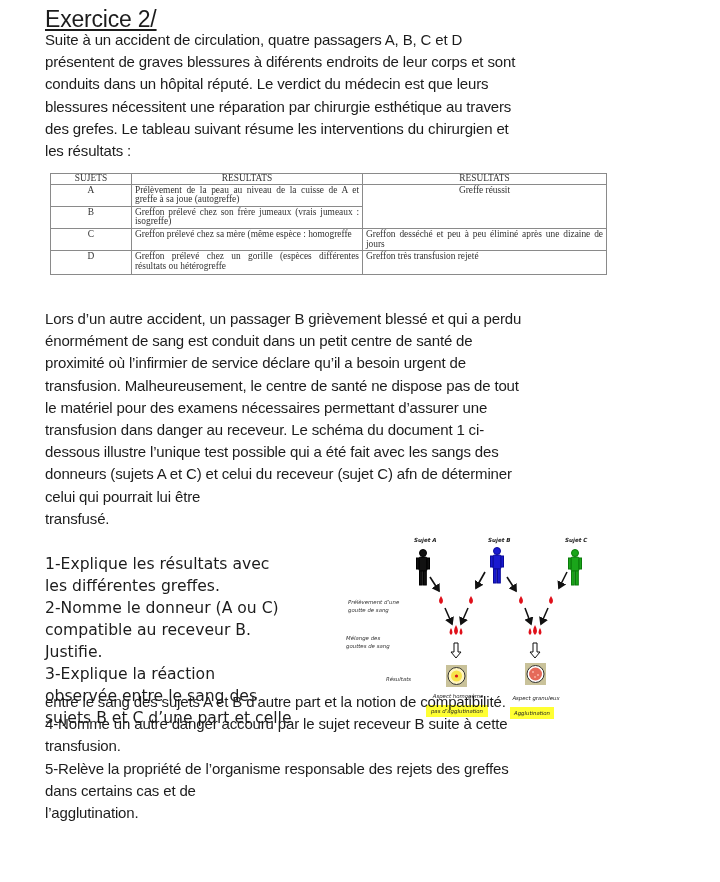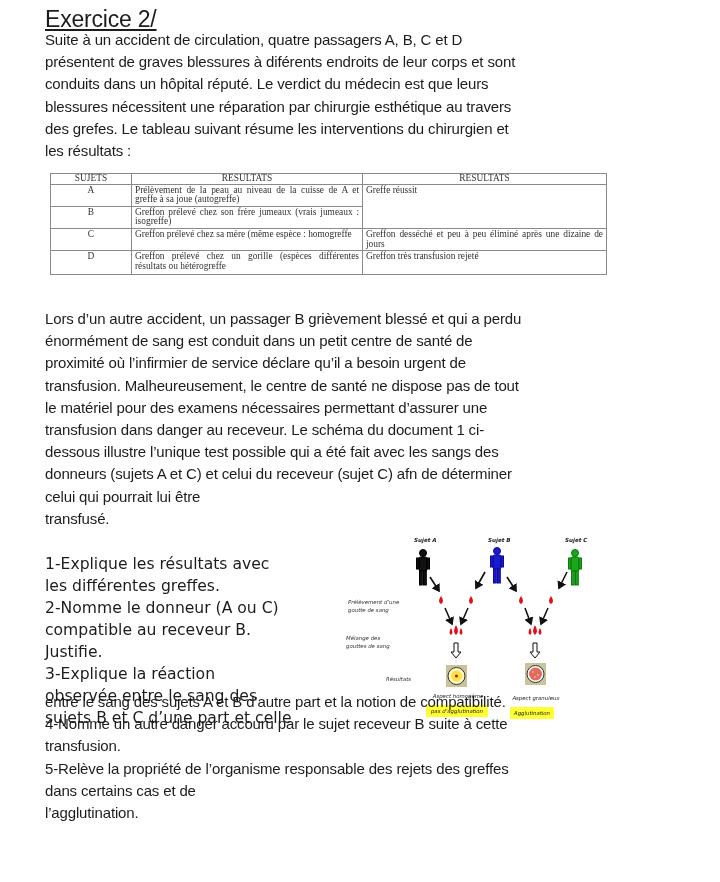--- a/index.html
+++ b/index.html
@@ -16,21 +16,21 @@
   #questions-bottom { top: 691px; width: 660px; }
 
   table.grafts { position: absolute; left: 50px; top: 173px; width: 557px; border-collapse: collapse;
           font-family: "Liberation Serif", serif; font-size: 9.4px; line-height: 9.6px; color: #333; }
   table.grafts th, table.grafts td { border: 1px solid #8a8a8a; padding: 1px 3px; vertical-align: top; }
   table.grafts th { font-weight: normal; text-align: center; height: 9px; padding: 0 10px; }
   table.grafts td.subj { text-align: center; width: 74px; }
   table.grafts td.op { width: 224px; text-align: justify; }
   table.grafts tr.r { height: 21px; }
   table.grafts tr.rd { height: 24px; }
-  td.center { text-align: left; }
+  td.center { text-align: center; }
 
   .diagram { position: absolute; left: 330px; top: 525px; width: 300px; height: 200px; }
   .dlabel { position: absolute; font-family: "DejaVu Sans", sans-serif; font-size: 5.6px;
             font-style: italic; font-weight: bold; color: #222; white-space: pre-line; line-height: 8px; }
   .sidelabel { position: absolute; font-family: "DejaVu Sans", sans-serif; font-size: 5.4px;
             font-style: italic; color: #333; white-space: pre-line; line-height: 8px; }
   .result-text { position: absolute; font-family: "DejaVu Sans", sans-serif; font-size: 5.4px;
             font-style: italic; color: #222; text-align: center; }
   .hl { position: absolute; background: #ffff33; font-family: "DejaVu Sans", sans-serif; font-size: 5.4px;
         font-style: italic; color: #222; text-align: center; line-height: 12px; height: 12px; }

